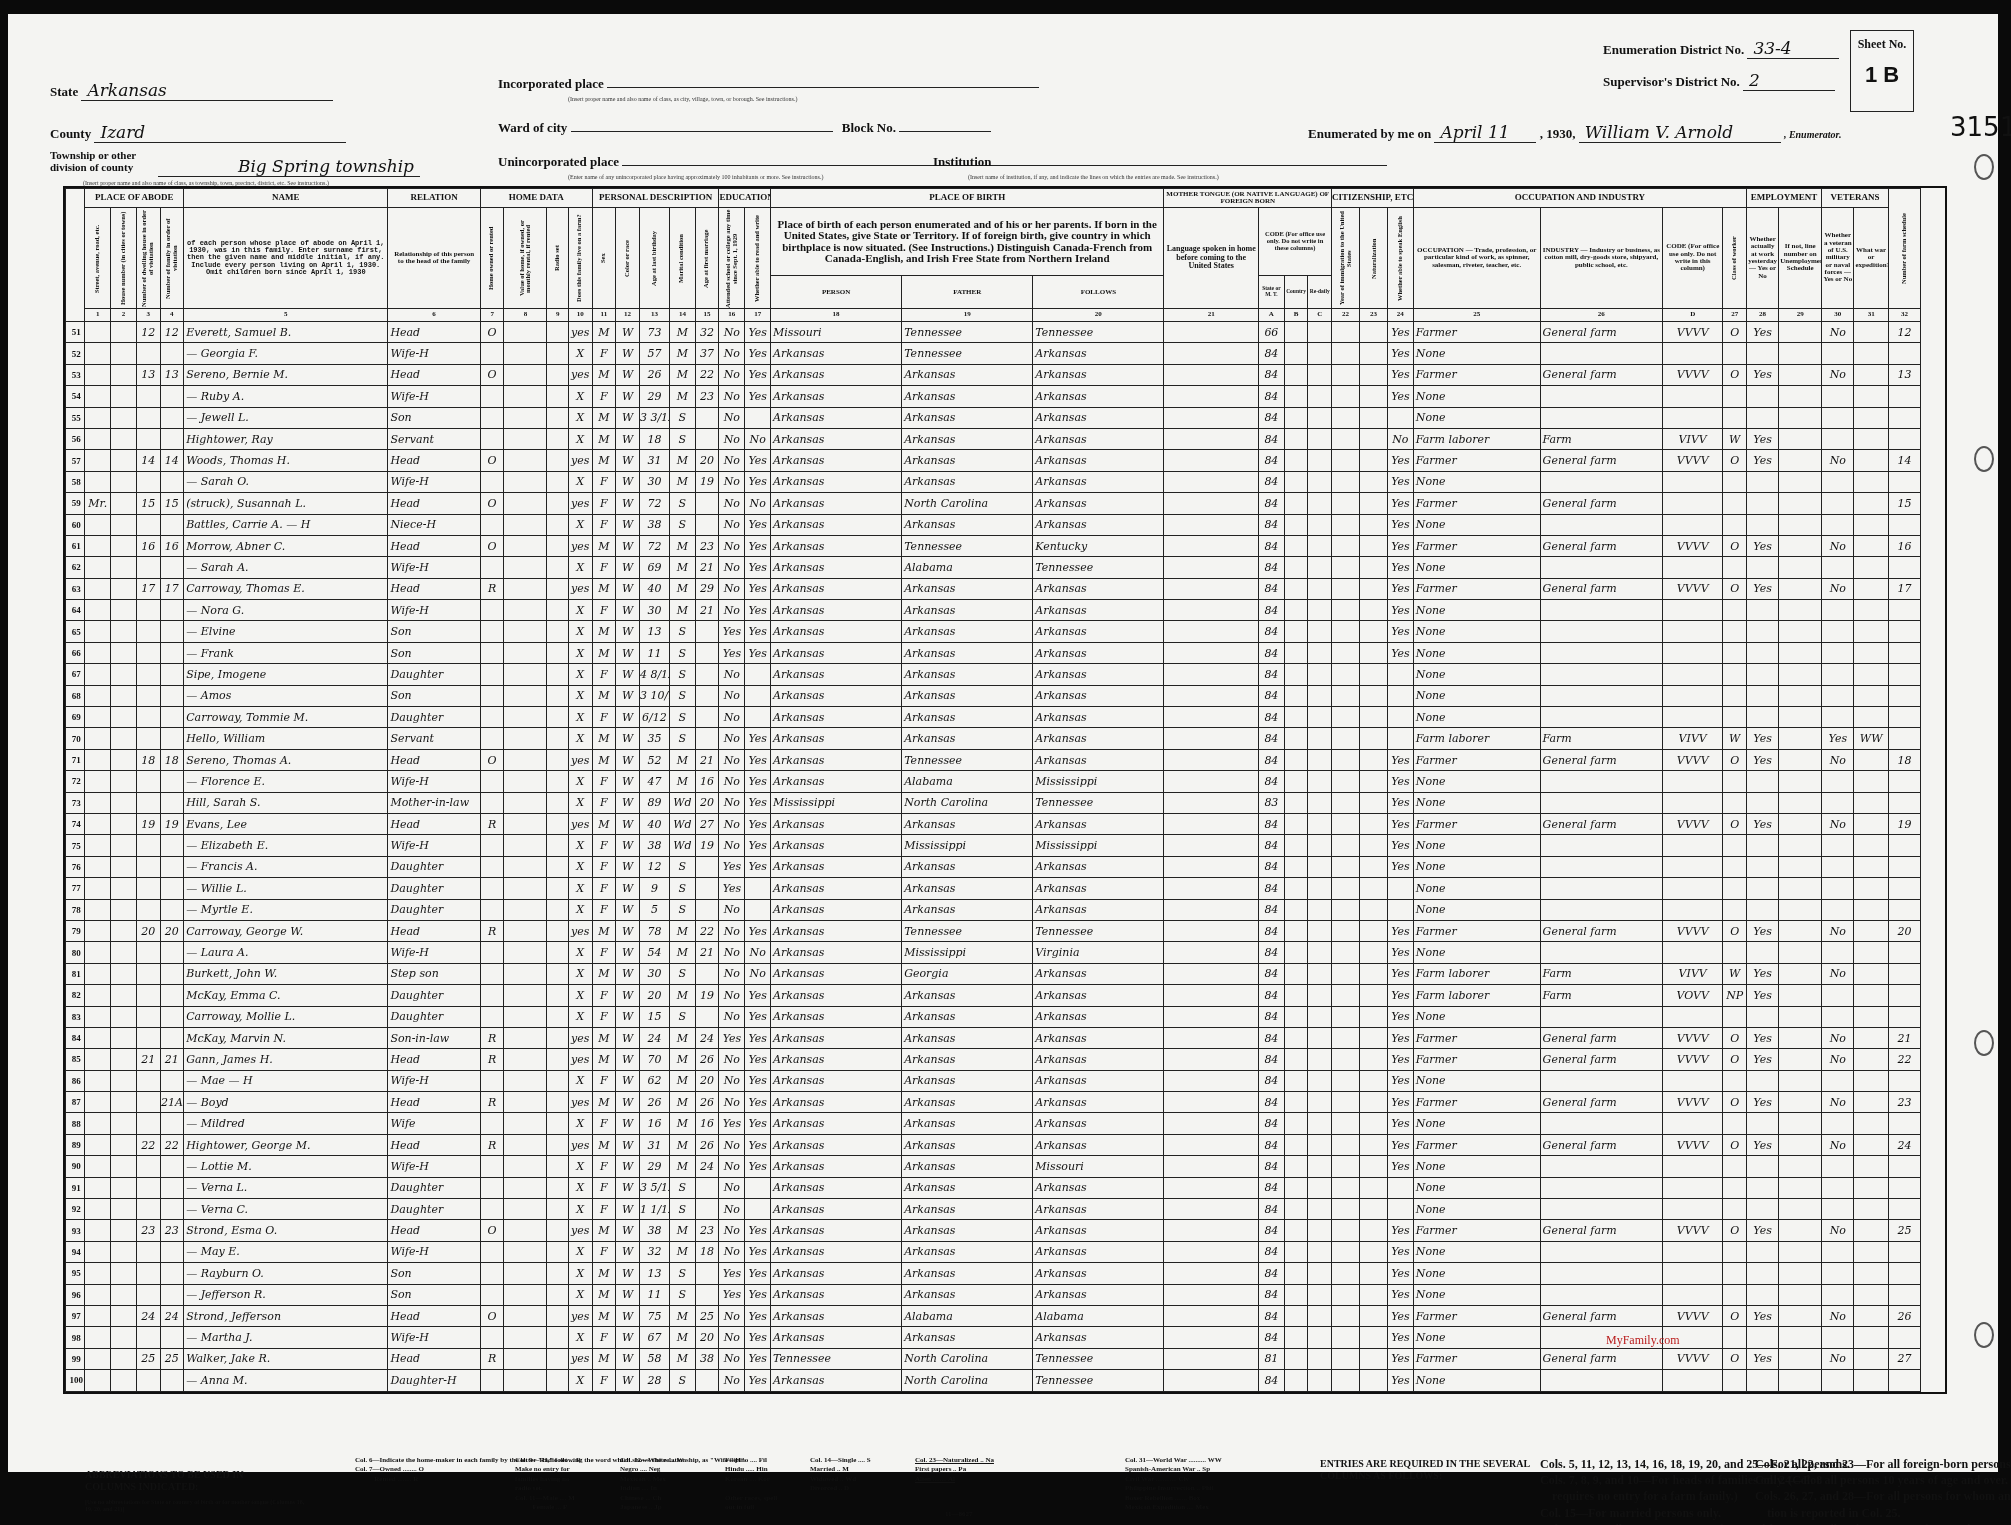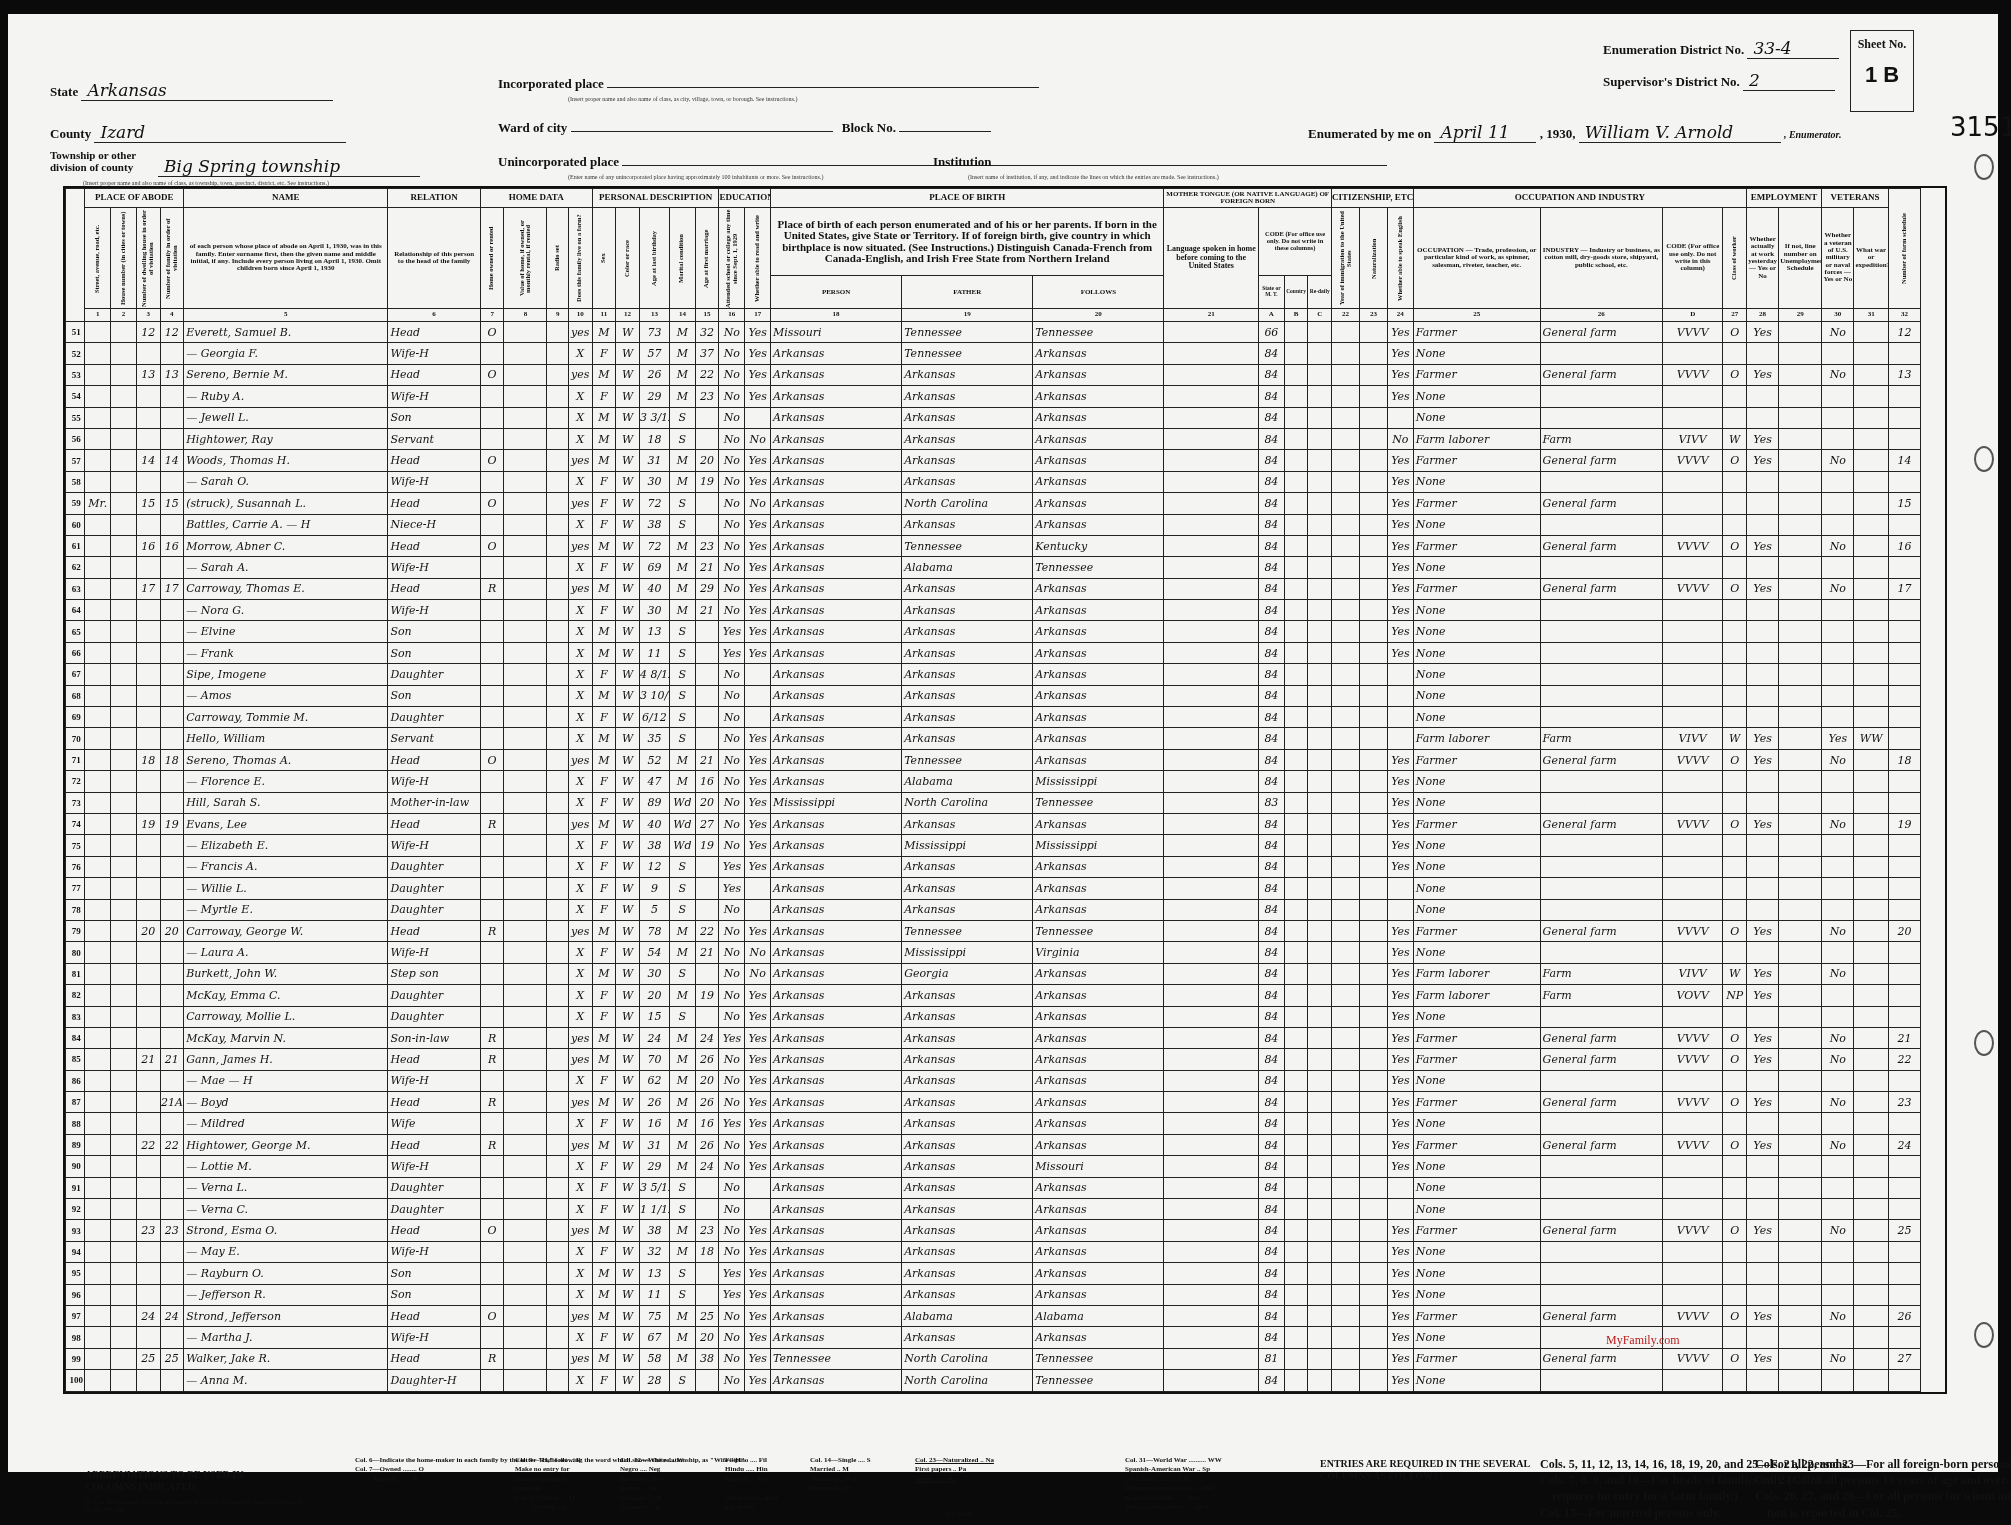--- a/index.html
+++ b/index.html
@@ -45,21 +45,21 @@
   <div class="fld" style="left:42px;top:66px;">
     <span class="lbl">State</span>
     <span class="val" style="width:240px;">Arkansas</span>
   </div>
   <div class="fld" style="left:42px;top:108px;">
     <span class="lbl">County</span>
     <span class="val" style="width:240px;">Izard</span>
   </div>
   <div class="fld" style="left:42px;top:136px;white-space:normal;width:110px;font-size:11px;line-height:1.05;">Township or other division of county</div>
   <div class="fld" style="left:150px;top:142px;">
-    <span class="val" style="width:250px;">Big Spring township</span>
+    <span class="val" style="width:250px;text-align:right;">Big Spring township</span>
   </div>
   <div class="small-note" style="left:75px;top:166px;">(Insert proper name and also name of class, as township, town, precinct, district, etc. See instructions.)</div>
 
   <div class="fld" style="left:490px;top:62px;">
     <span class="lbl">Incorporated place</span>
     <span class="val" style="width:420px;"></span>
   </div>
   <div class="small-note" style="left:560px;top:82px;">(Insert proper name and also name of class, as city, village, town, or borough. See instructions.)</div>
   <div class="fld" style="left:490px;top:106px;">
     <span class="lbl">Ward of city</span>
@@ -162,21 +162,21 @@
           <th class="grp" colspan="4">OCCUPATION AND INDUSTRY</th>
           <th class="grp" colspan="2">EMPLOYMENT</th>
           <th class="grp" colspan="2">VETERANS</th>
           <th rowspan="3" class="desc vert">Number of farm schedule</th>
         </tr>
         <tr>
           <th rowspan="2" class="desc vert">Street, avenue, road, etc.</th>
           <th rowspan="2" class="desc vert">House number (in cities or towns)</th>
           <th rowspan="2" class="desc vert">Number of dwelling house in order of visitation</th>
           <th rowspan="2" class="desc vert">Number of family in order of visitation</th>
-          <th rowspan="2" class="desc" style="padding:2px;">of each person whose place of abode on April 1, 1930, was in this family. Enter surname first, then the given name and middle initial, if any. Include every person living on April 1, 1930. Omit children born since April 1, 1930</th>
+          <th rowspan="2" class="desc" style="padding:2px;font-family:Liberation Mono, monospace;">of each person whose place of abode on April 1, 1930, was in this family. Enter surname first, then the given name and middle initial, if any. Include every person living on April 1, 1930. Omit children born since April 1, 1930</th>
           <th rowspan="2" class="desc" style="padding:2px;">Relationship of this person to the head of the family</th>
           <th rowspan="2" class="desc vert">Home owned or rented</th>
           <th rowspan="2" class="desc vert">Value of home, if owned, or monthly rental, if rented</th>
           <th rowspan="2" class="desc vert">Radio set</th>
           <th rowspan="2" class="desc vert">Does this family live on a farm?</th>
           <th rowspan="2" class="desc vert">Sex</th>
           <th rowspan="2" class="desc vert">Color or race</th>
           <th rowspan="2" class="desc vert">Age at last birthday</th>
           <th rowspan="2" class="desc vert">Marital condition</th>
           <th rowspan="2" class="desc vert">Age at first marriage</th>

